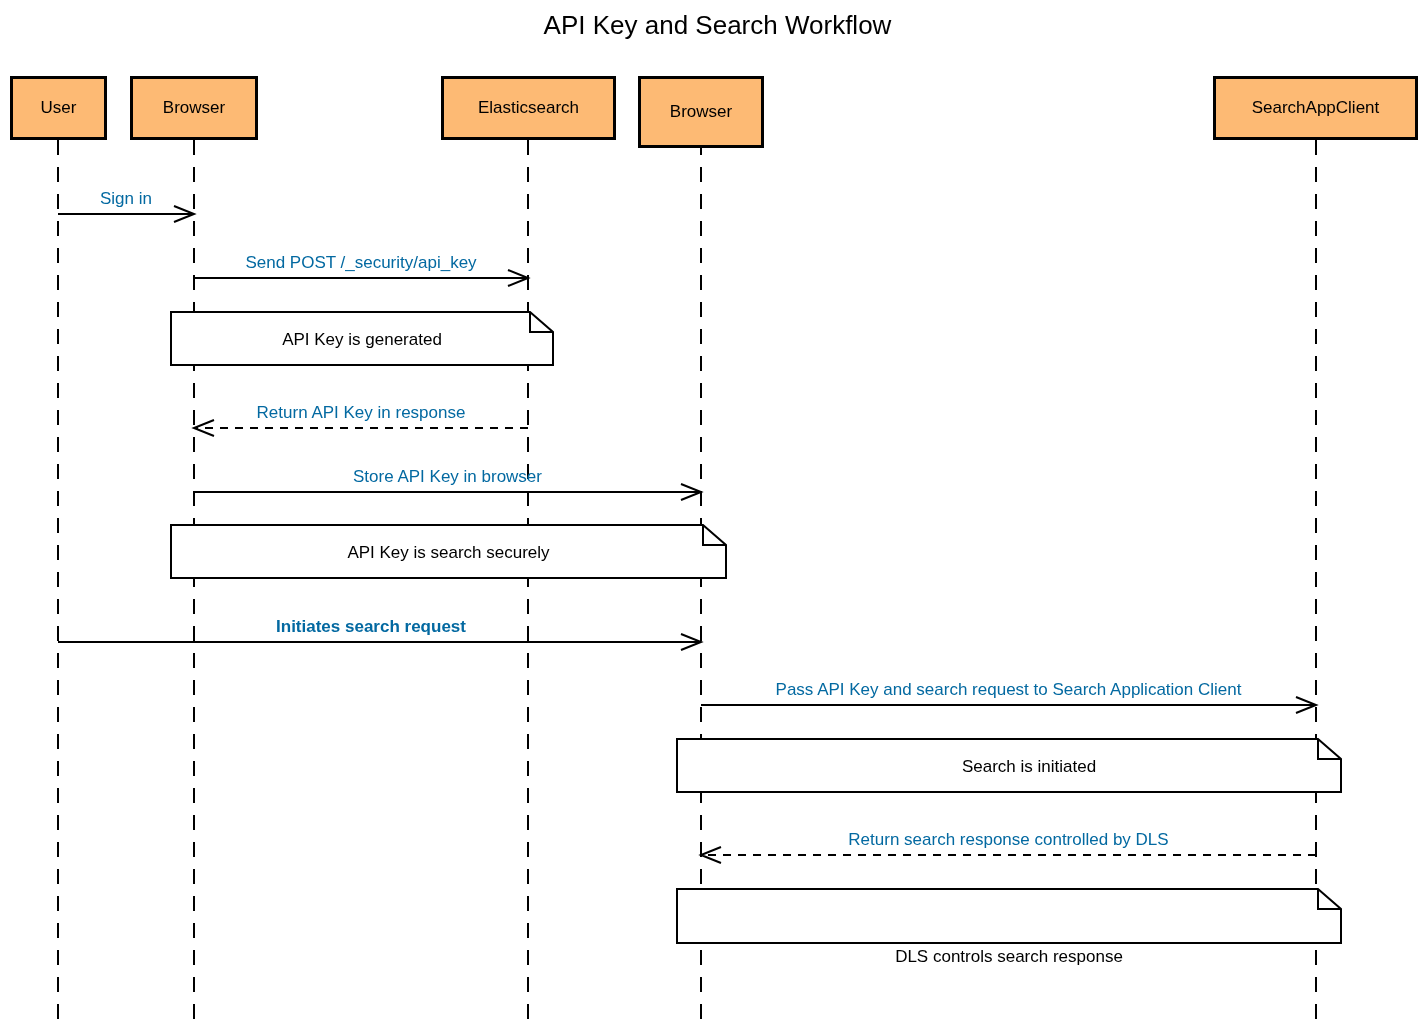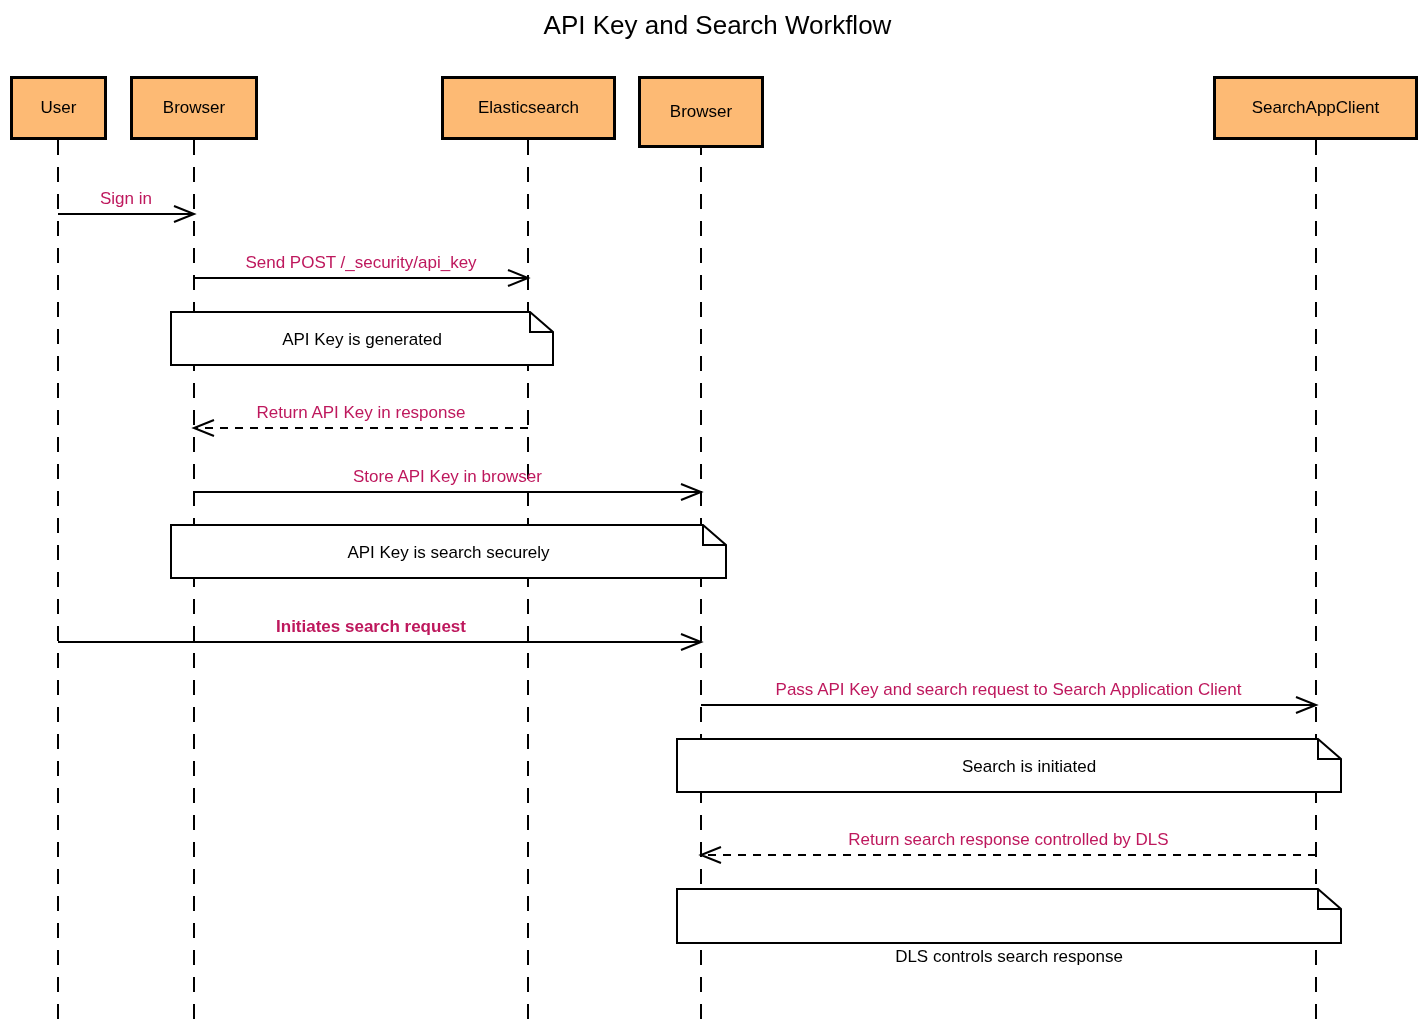--- a/index.html
+++ b/index.html
@@ -6,21 +6,21 @@
   body{width:1428px;height:1027px;overflow:hidden;
        font-family:"Liberation Sans","DejaVu Sans",sans-serif;color:#000000;}
   #stage{position:relative;width:1428px;height:1027px;background:#ffffff;padding-left:7px;}
   #stage svg{position:absolute;left:0;top:0;}
   .title{position:absolute;top:9px;left:0;width:100%;text-align:center;
          font-size:26px;line-height:32px;color:#000;}
   .actor{position:absolute;box-sizing:border-box;border:3px solid #000;background:#fdba74;
          display:flex;align-items:center;justify-content:center;
          font-size:17px;color:#000;}
   .msg-label{position:absolute;transform:translateX(-50%);font-size:17px;
-             line-height:20px;white-space:nowrap;color:#be185d;}
+             line-height:20px;white-space:nowrap;color:#0369a1;}
   .note-label{position:absolute;transform:translate(-50%,-50%);font-size:17px;
               white-space:nowrap;color:#000;}
 </style>
 </head>
 <body>
 
 <div id="stage">
   <div class="title">API Key and Search Workflow</div>
 <svg width="1428" height="1027">
       <line x1="58" y1="140" x2="58" y2="1027" stroke="#000000" stroke-width="2" stroke-dasharray="15,12"></line>

